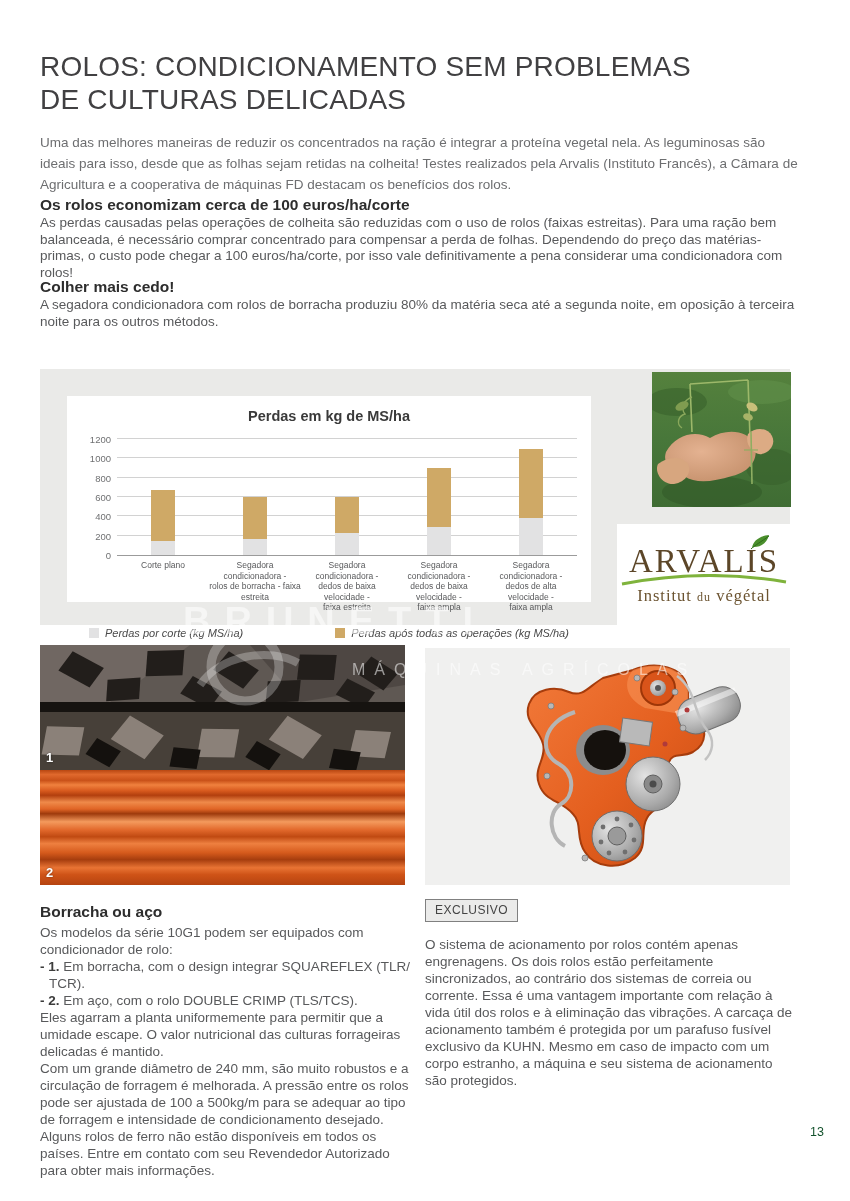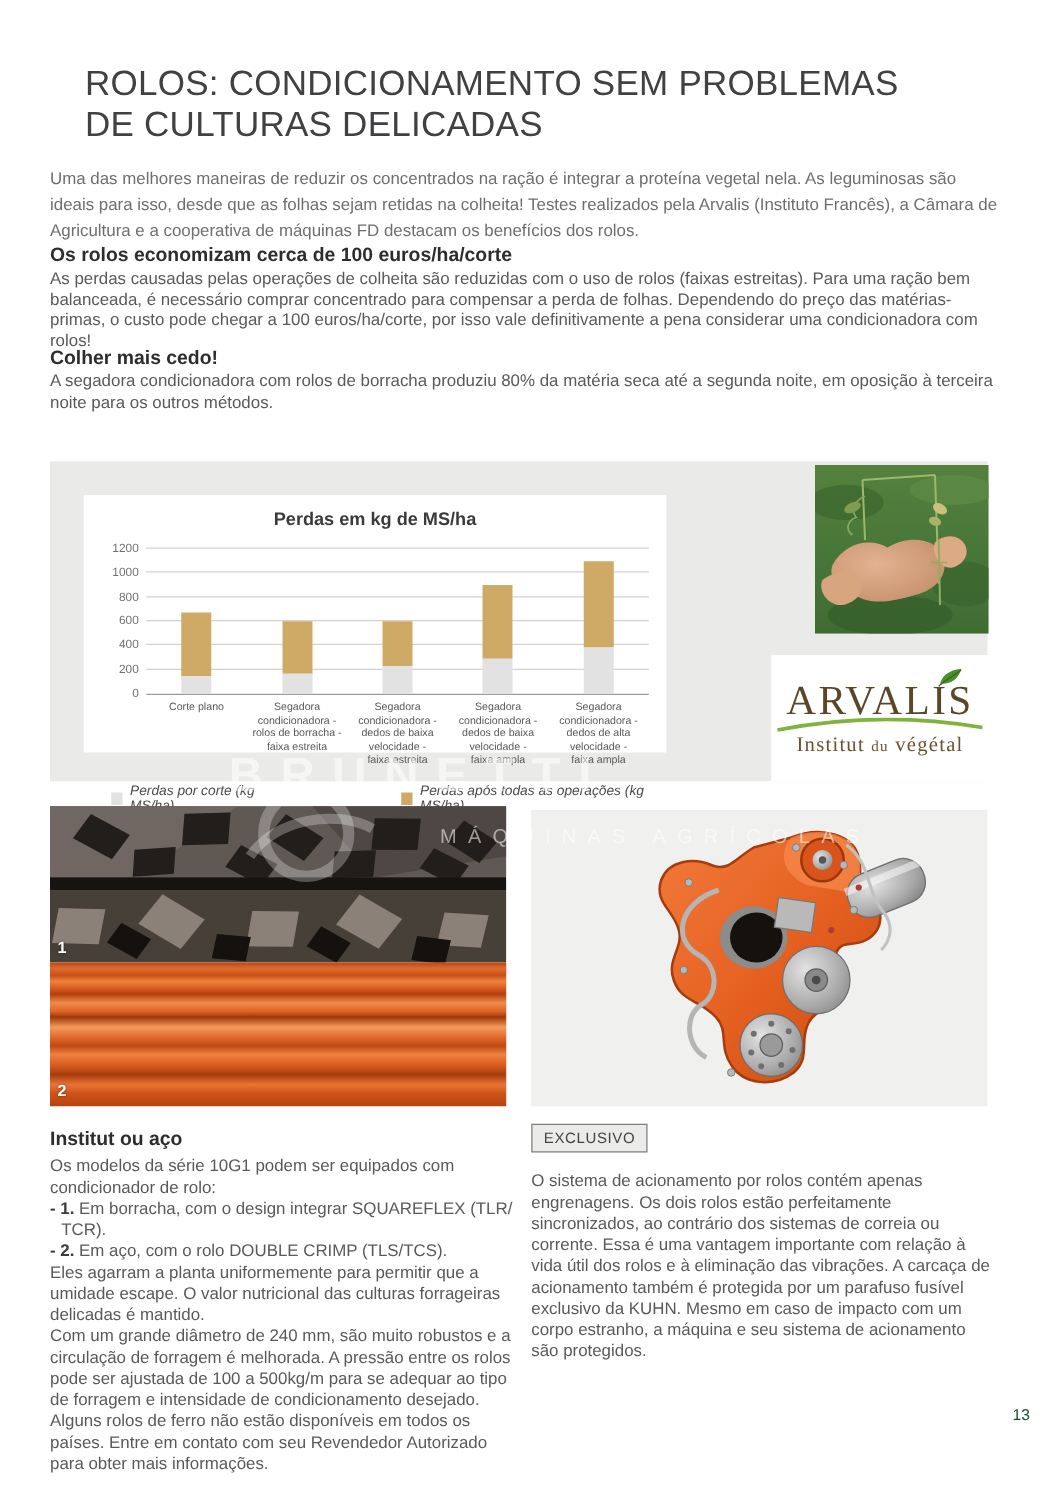--- a/index.html
+++ b/index.html
@@ -7,36 +7,36 @@
   body {
     width:850px; height:1201px; position:relative;
     font-family:"Liberation Sans", sans-serif;
     color:#58595b; overflow:hidden;
   }
   .pre { white-space:pre-line; }
 
   .page-title {
     position:absolute; left:40px; top:50px;
     font-size:28px; line-height:33px; font-weight:400;
-    color:#414042; letter-spacing:0.2px;margin-left:28px;
+    color:#414042; letter-spacing:0.2px;
   }
   .intro {
     position:absolute; left:40px; top:132px; width:758px;
     font-size:13.5px; line-height:21px; color:#6d6e70;
   }
   .sec-head { position:absolute; left:40px; font-size:15.5px; font-weight:700; color:#2d2d2d; }
   .sec-body { position:absolute; left:40px; width:758px; font-size:13.5px; line-height:16.5px; color:#58595b; }
 
   
   .grey-panel {
     position:absolute; left:40px; top:369px; width:750px; height:256px;
     background:#eaeae8;
   }
   .chart-card {
-    position:absolute; left:27px; top:27px; width:466px; height:206px;
+    position:absolute; left:27px; top:27px; width:524px; height:206px;
     background:#ffffff;
   }
   .chart-title { text-align:center; margin-top:12px; font-size:14.5px; font-weight:700; color:#3a3a3a; }
   .chart-plot {
     position:relative; margin:16px 14px 0 50px; height:116px;
     border-bottom:1px solid #9b9b9b;
   }
   .gridline { position:absolute; left:0; right:0; height:1px; background:#d2d2d2; }
   .ytick { position:absolute; right:100%; margin-right:6px; transform:translateY(-50%);
            font-size:9.5px; color:#6f7072; }
@@ -339,21 +339,21 @@
       </g>
 
     <rect x="196" y="72" width="30" height="24" fill="#b9b9b9" stroke="#787878" transform="rotate(8 211 84)"></rect>
   </svg>
 </div>
 
 <div class="wm-dealer">BRUNETTI</div>
 <div class="wm-tagline">MÁQUINAS AGRÍCOLAS</div>
 
 <div class="col-left">
-  <div class="col-head">Institut ou aço</div>
+  <div class="col-head">Borracha ou aço</div>
   <div class="col-body">Os modelos da série 10G1 podem ser equipados com condicionador de rolo:</div>
   <div class="list-item"><b>- 1.</b><span> Em borracha, com o design integrar SQUAREFLEX (TLR/ TCR).</span></div>
   <div class="list-item"><b>- 2.</b><span> Em aço, com o rolo DOUBLE CRIMP (TLS/TCS).</span></div>
   <div class="col-body">Eles agarram a planta uniformemente para permitir que a umidade escape. O valor nutricional das culturas forrageiras delicadas é mantido.</div>
   <div class="col-body">Com um grande diâmetro de 240 mm, são muito robustos e a circulação de forragem é melhorada. A pressão entre os rolos pode ser ajustada de 100 a 500kg/m para se adequar ao tipo de forragem e intensidade de condicionamento desejado. Alguns rolos de ferro não estão disponíveis em todos os países. Entre em contato com seu Revendedor Autorizado para obter mais informações.</div>
 </div>
 
 <div class="col-right">
   <span class="badge">EXCLUSIVO</span>
   <div class="col-body">O sistema de acionamento por rolos contém apenas engrenagens. Os dois rolos estão perfeitamente sincronizados, ao contrário dos sistemas de correia ou corrente. Essa é uma vantagem importante com relação à vida útil dos rolos e à eliminação das vibrações. A carcaça de acionamento também é protegida por um parafuso fusível exclusivo da KUHN. Mesmo em caso de impacto com um corpo estranho, a máquina e seu sistema de acionamento são protegidos.</div>

